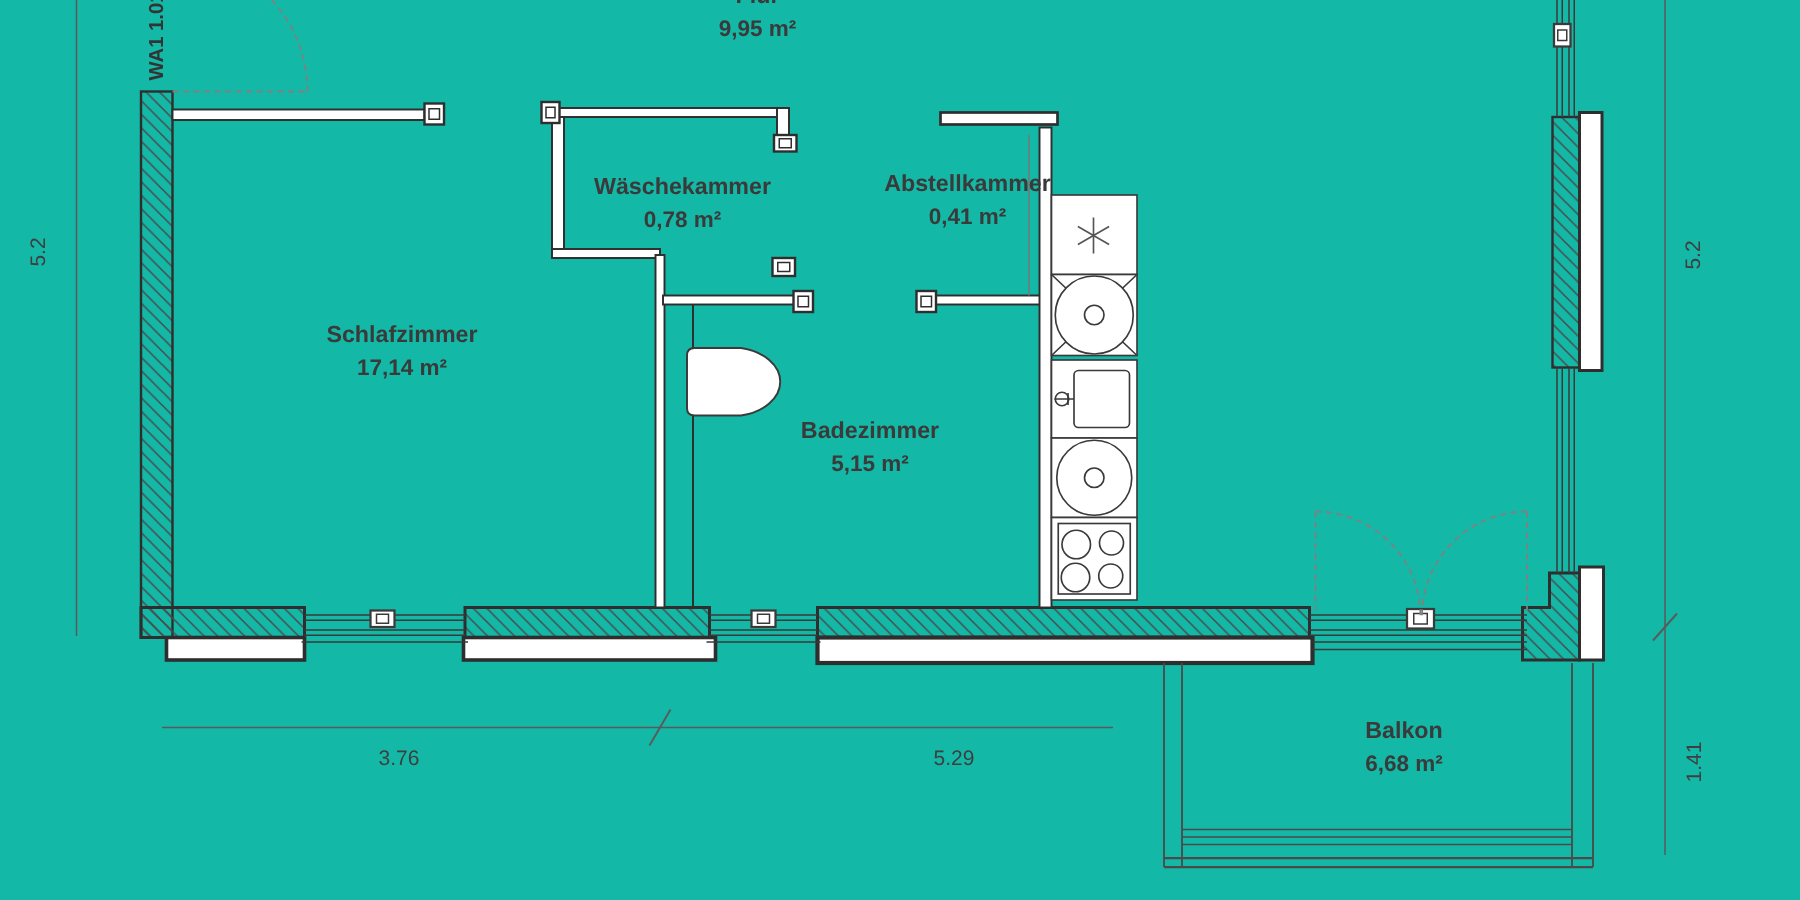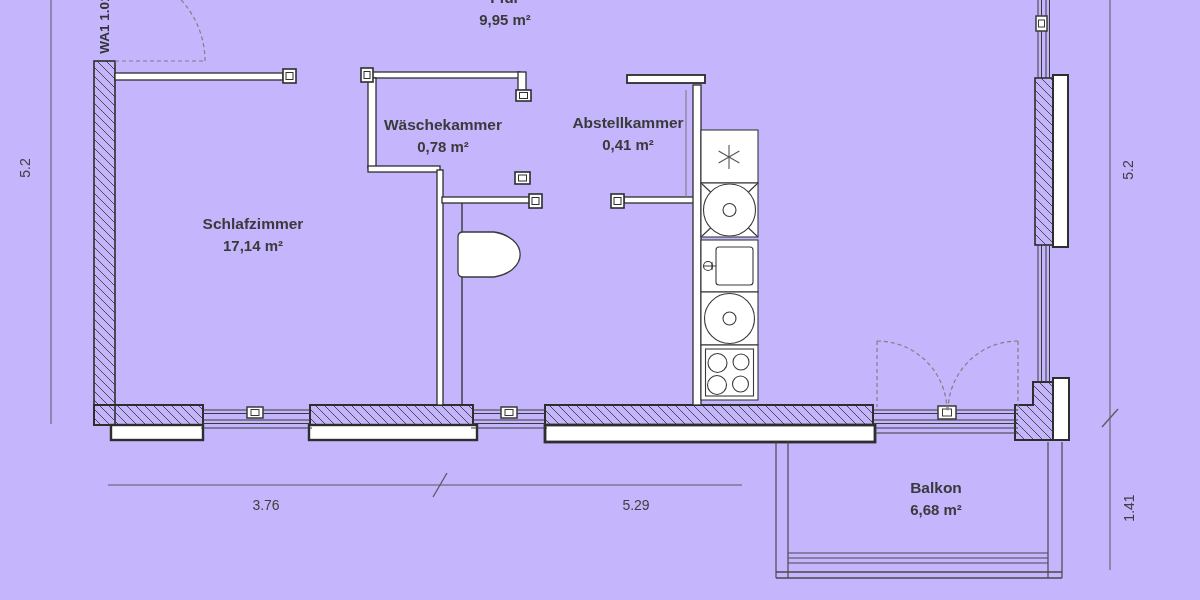--- a/index.html
+++ b/index.html
@@ -1,18 +1,18 @@
 <!DOCTYPE html>
 <html><head>
 <meta charset="utf-8">
 <style>
   html,body{margin:0;padding:0;background:#fff;}
   #stage{
     position:relative;width:1200px;height:600px;overflow:hidden;
-    background:#c4b5fd;font-family:"Liberation Sans",sans-serif;
+    background:#14b8a6;font-family:"Liberation Sans",sans-serif;
   }
   #plan-svg{position:absolute;left:0;top:0;}
   .room-label{
     position:absolute;transform:translateX(-50%);text-align:center;
     color:#3a3a3a;font-weight:600;line-height:22px;font-size:15.5px;
     white-space:nowrap;pointer-events:none;
   }
   .room-label .area{font-size:15px;}
   .dim-label{
     position:absolute;transform:translateX(-50%);color:#3f3f3f;
@@ -195,36 +195,40 @@
       <line x1="108" y1="485" x2="742" y2="485"></line>
       <line x1="433" y1="497" x2="447" y2="473" stroke-width="1.3"></line>
     </g>
   </svg>
 
   <div class="room-label" style="left:505px;top:-13px">
     <div>Flur</div>
     <div class="area">9,95 m²</div>
   </div>
 
-  <div class="room-label" style="left:443px;top:114px">
+  <div class="room-label" style="left:455px;top:114px">
     <div>Wäschekammer</div>
     <div class="area">0,78 m²</div>
   </div>
 
-  <div class="room-label" style="left:628px;top:112px">
+  <div class="room-label" style="left:645px;top:112px">
     <div>Abstellkammer</div>
     <div class="area">0,41 m²</div>
   </div>
 
 
-  <div class="room-label" style="left:253px;top:213px">
+  <div class="room-label" style="left:268px;top:213px">
     <div>Schlafzimmer</div>
     <div class="area">17,14 m²</div>
   </div>
 
+  <div class="room-label" style="left:580px;top:277px">
+    <div>Badezimmer</div>
+    <div class="area">5,15 m²</div>
+  </div>
 
   <div class="room-label" style="left:936px;top:477px">
     <div>Balkon</div>
     <div class="area">6,68 m²</div>
   </div>
 
   <div class="dim-label rot" style="left:25px;top:168px">5.2</div>
   <div class="dim-label rot" style="left:1128px;top:170px">5.2</div>
   <div class="dim-label rot" style="left:1129px;top:508px">1.41</div>
   <div class="dim-label" style="left:266px;top:497px">3.76</div>

